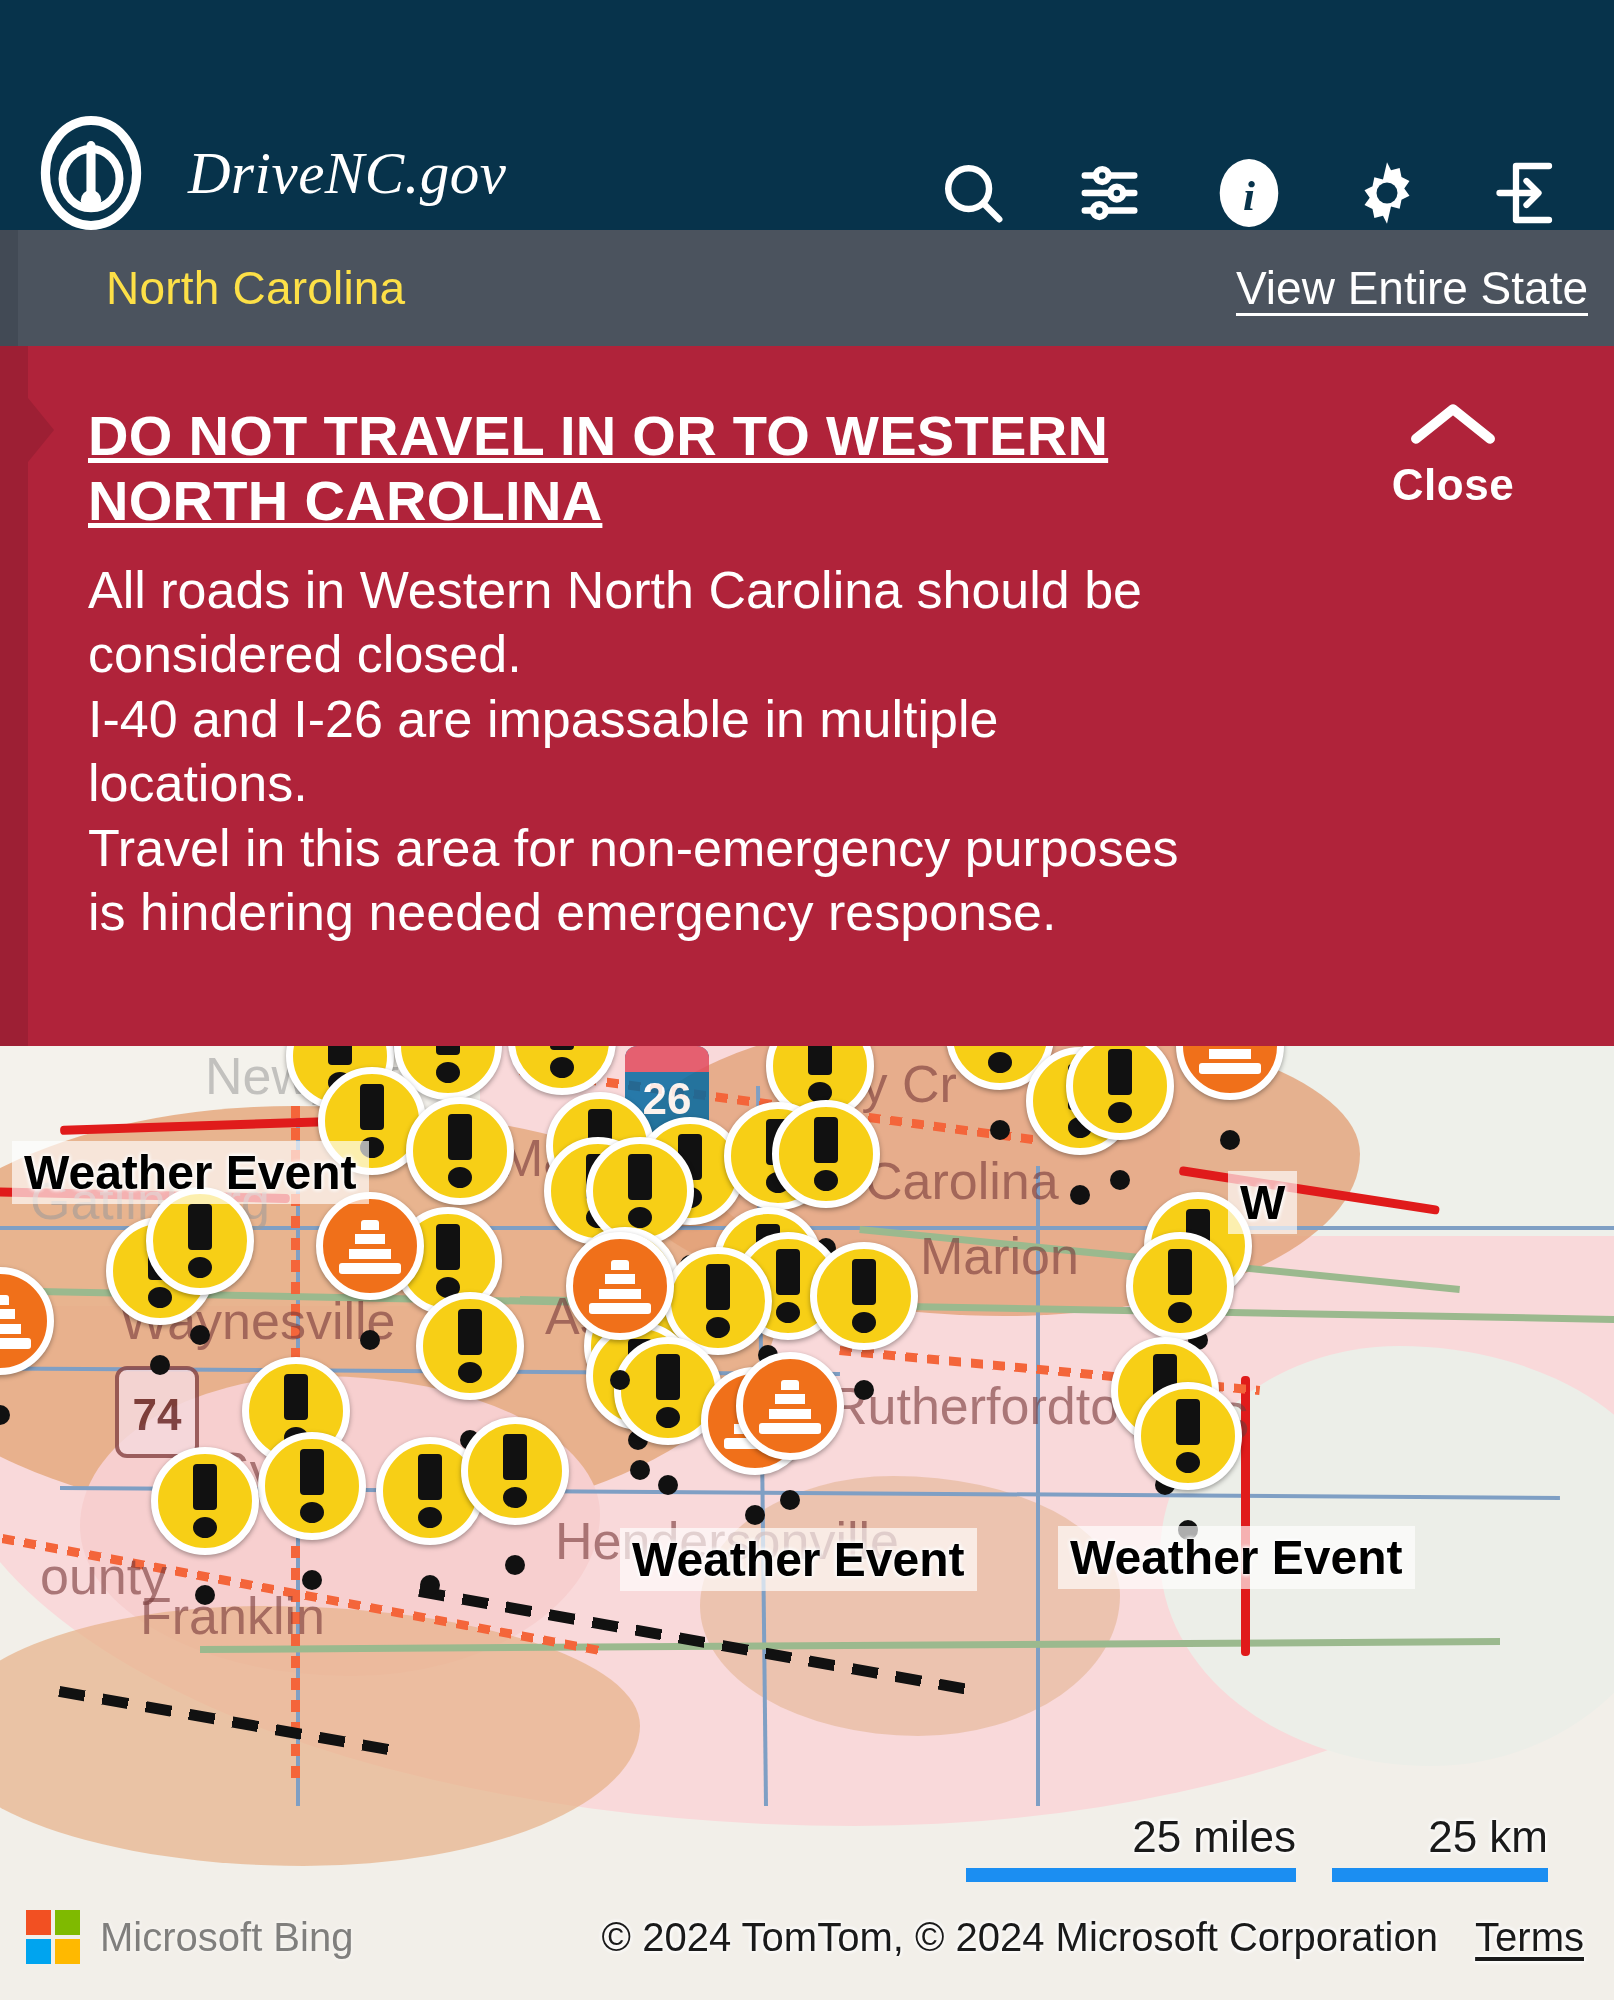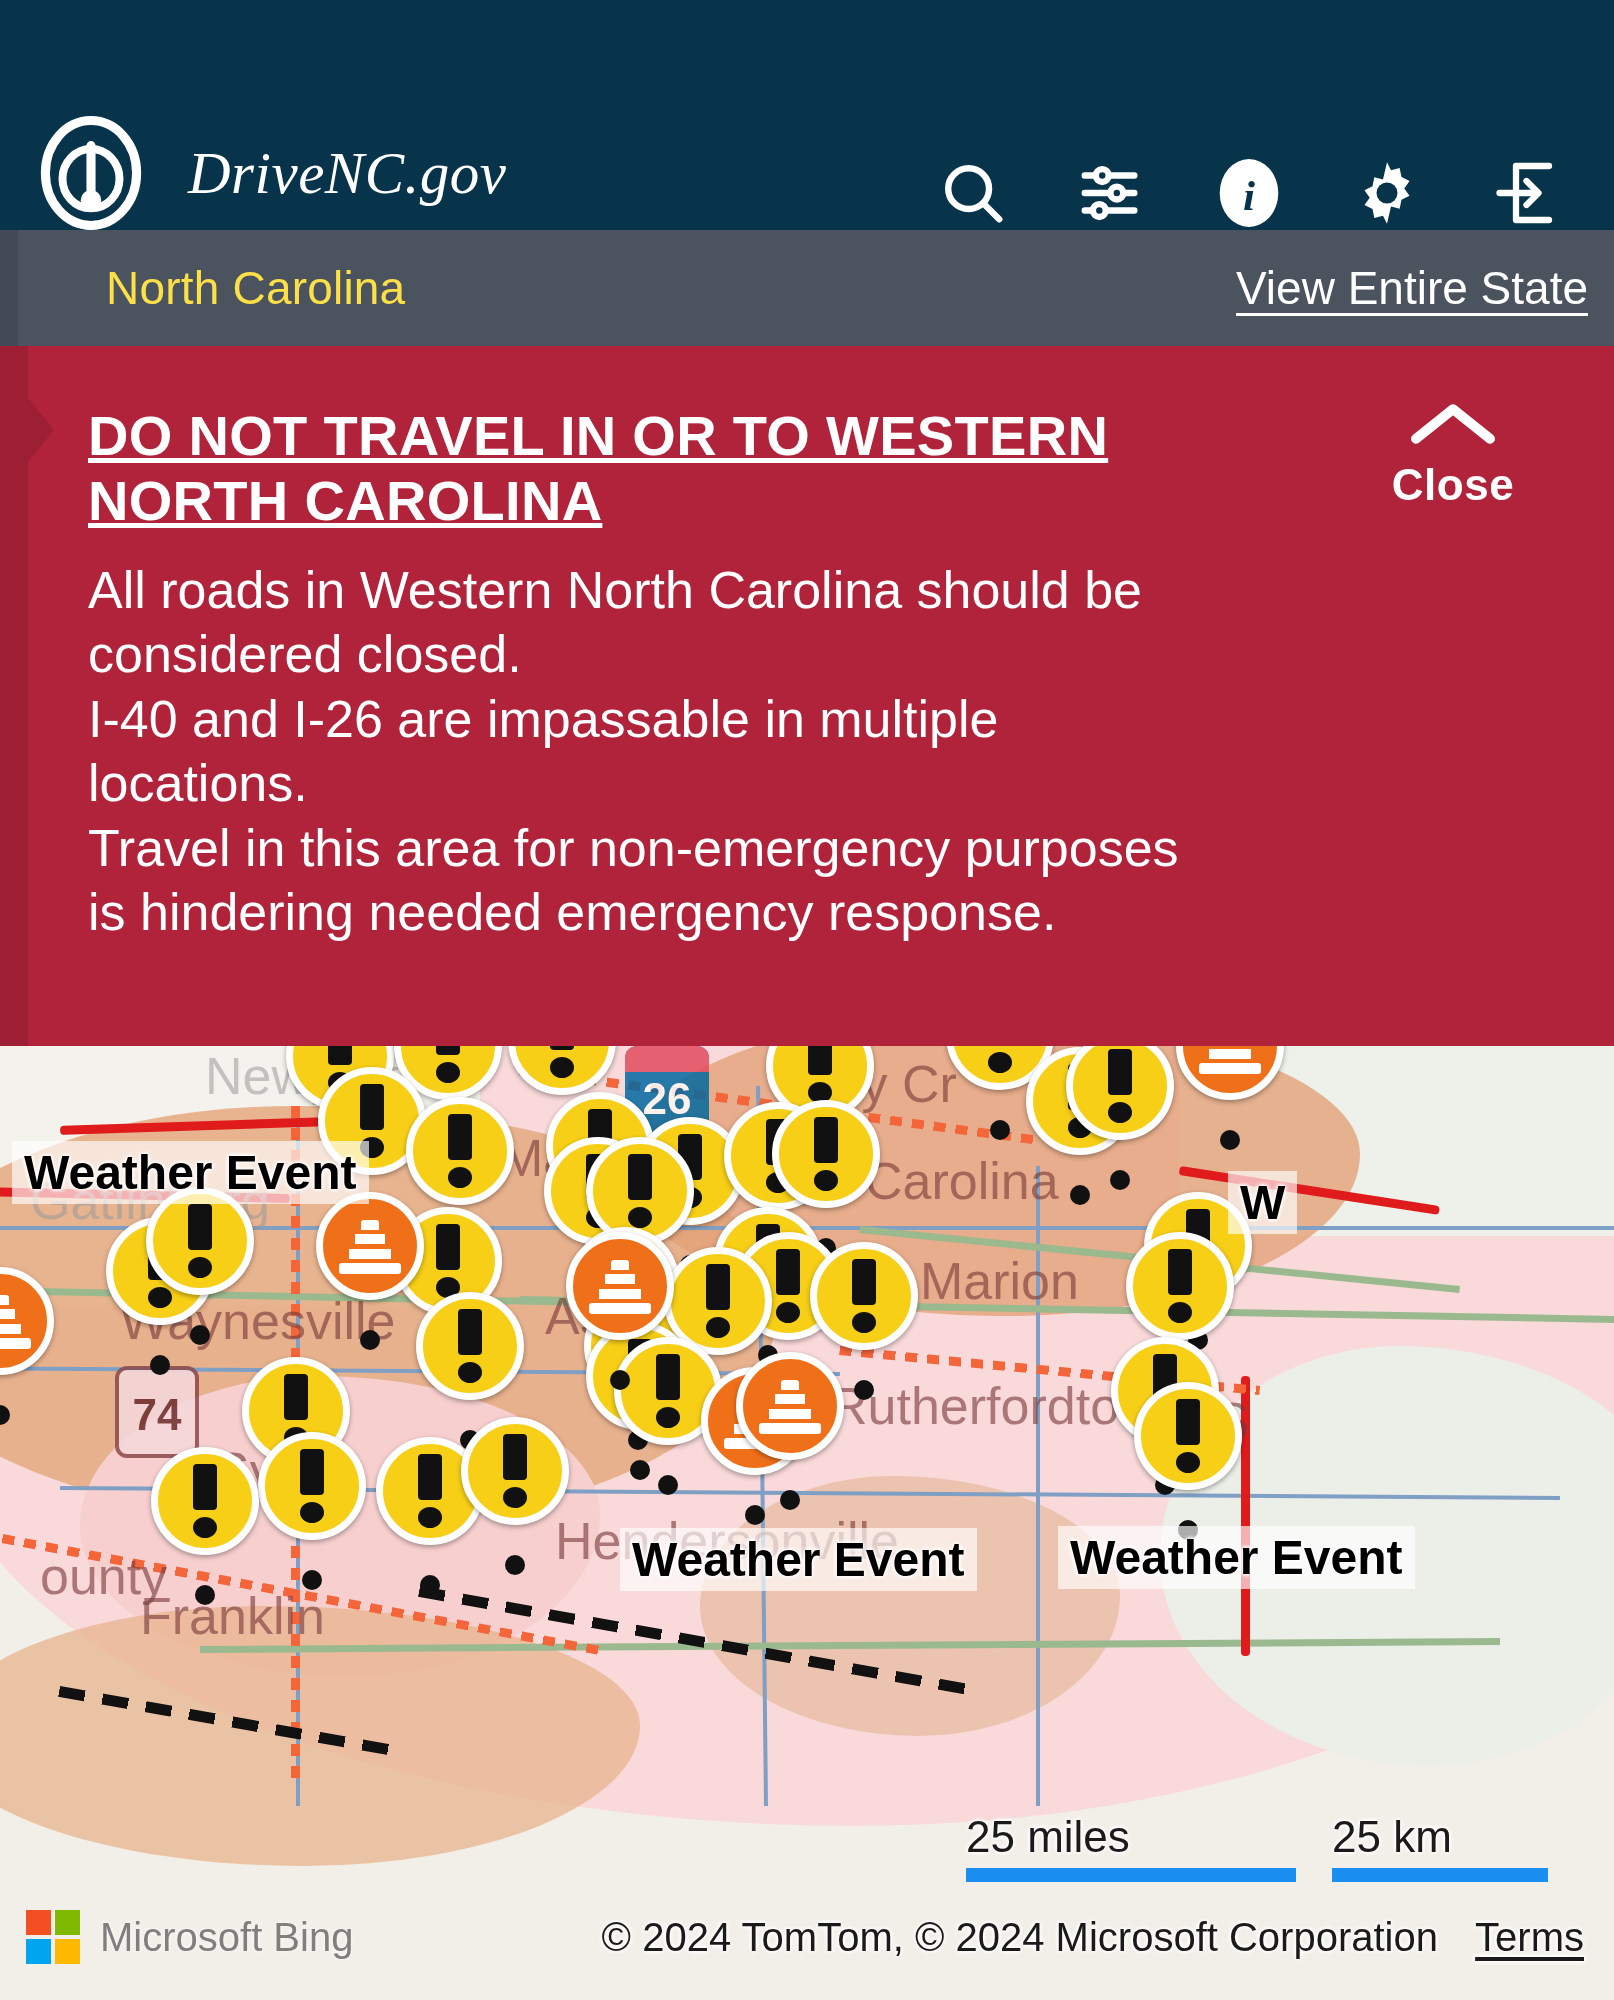--- a/index.html
+++ b/index.html
@@ -95,21 +95,21 @@
             border-radius:12px; color:#fff; font-size:44px; font-weight:bold;
             display:flex; align-items:flex-end; justify-content:center; padding-bottom:14px;
             opacity:.85; }
   .shield:before{ content:""; position:absolute; left:0; top:0; width:84px; height:26px;
             background:#e24b5e; border-radius:12px 12px 0 0; }
   .shield.us { background:#f5d9dd; color:#6b2b2b; border:4px solid #8b4a4a; }
   .shield.us:before{ display:none; }
 
   
   .scalewrap { position:absolute; right:66px; bottom:118px; display:flex; gap:36px; }
-  .scale { text-align:left; }
+  .scale { text-align:right; }
   .scale-label { font-size:44px; color:#1a1a1a; text-shadow:0 0 5px #fff,0 0 5px #fff,0 0 4px #fff; }
   .scale-bar { height:14px; background:#1b8ef2; margin-top:6px; }
   .scale.miles .scale-bar { width:330px; }
   .scale.km .scale-bar { width:216px; }
 
   
   .attrib { position:absolute; right:30px; bottom:40px; font-size:40px; color:#1a1a1a;
             white-space:nowrap; text-shadow:0 0 5px #fff,0 0 5px #fff,0 0 4px #fff; }
   .attrib .terms { text-decoration:underline; text-underline-offset:6px; margin-left:26px; cursor:pointer; }
 
@@ -234,21 +234,21 @@
         <div class="road blackdash" style="left:420px;top:540px;width:568.8585061331157px;transform:rotate(10.124671655397817deg)"></div>
         <div class="road blackdash" style="left:60px;top:640px;width:345.2535300326414px;transform:rotate(10.007979801441339deg)"></div>
       </div>
 
     <div id="map-labels">
         <div class="maplabel faint" style="left: 205px; top: 0px;">Newport</div>
         <div class="maplabel faint" style="left: 30px; top: 125px;">Gatlinburg</div>
         <div class="maplabel" style="left: 500px; top: 82px;">Marshall</div>
         <div class="maplabel" style="left: 795px; top: 8px;">Gsy Cr</div>
         <div class="maplabel" style="left: 865px; top: 105px;">Carolina</div>
-        <div class="maplabel" style="left: 920px; top: 180px; margin-top: 25px;">Marion</div>
+        <div class="maplabel" style="left: 920px; top: 180px;">Marion</div>
         <div class="maplabel" style="left: 120px; top: 245px;">Waynesville</div>
         <div class="maplabel" style="left: 545px; top: 240px;">Asheville</div>
         <div class="maplabel" style="left: 830px; top: 330px;">Rutherfordton</div>
         <div class="maplabel" style="left: 215px; top: 395px;">Sylva</div>
         <div class="maplabel" style="left: 555px; top: 465px;">Hendersonville</div>
         <div class="maplabel" style="left: 40px; top: 500px;">ounty</div>
         <div class="maplabel" style="left: 140px; top: 540px;">Franklin</div>
         <div class="maplabel" style="left: 1215px; top: 345px;">S</div>
       </div>
     <div id="map-shields">

